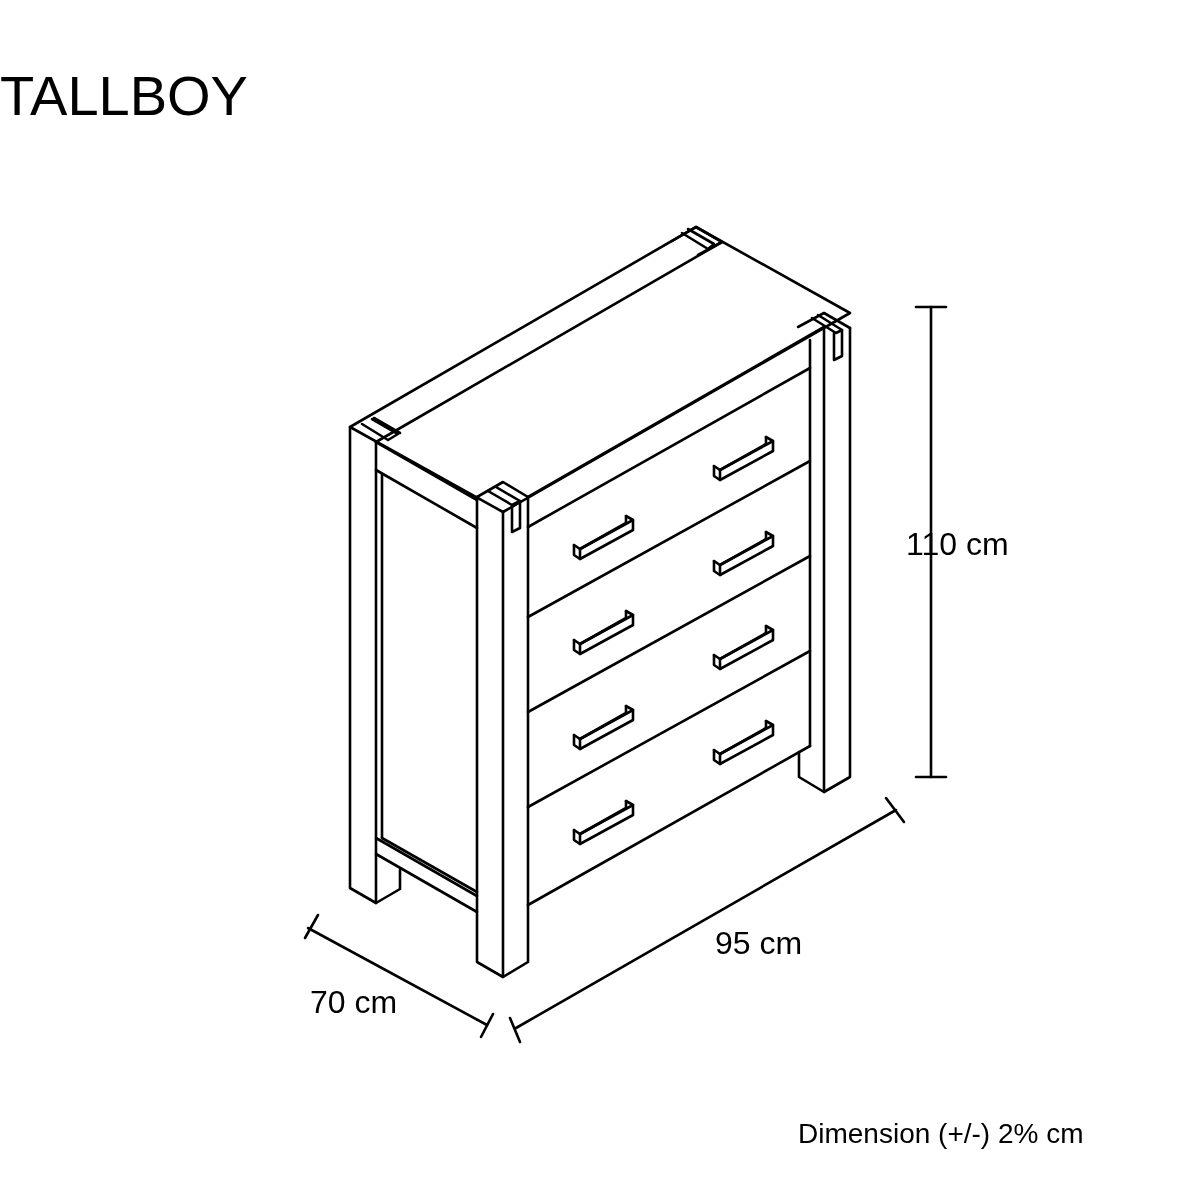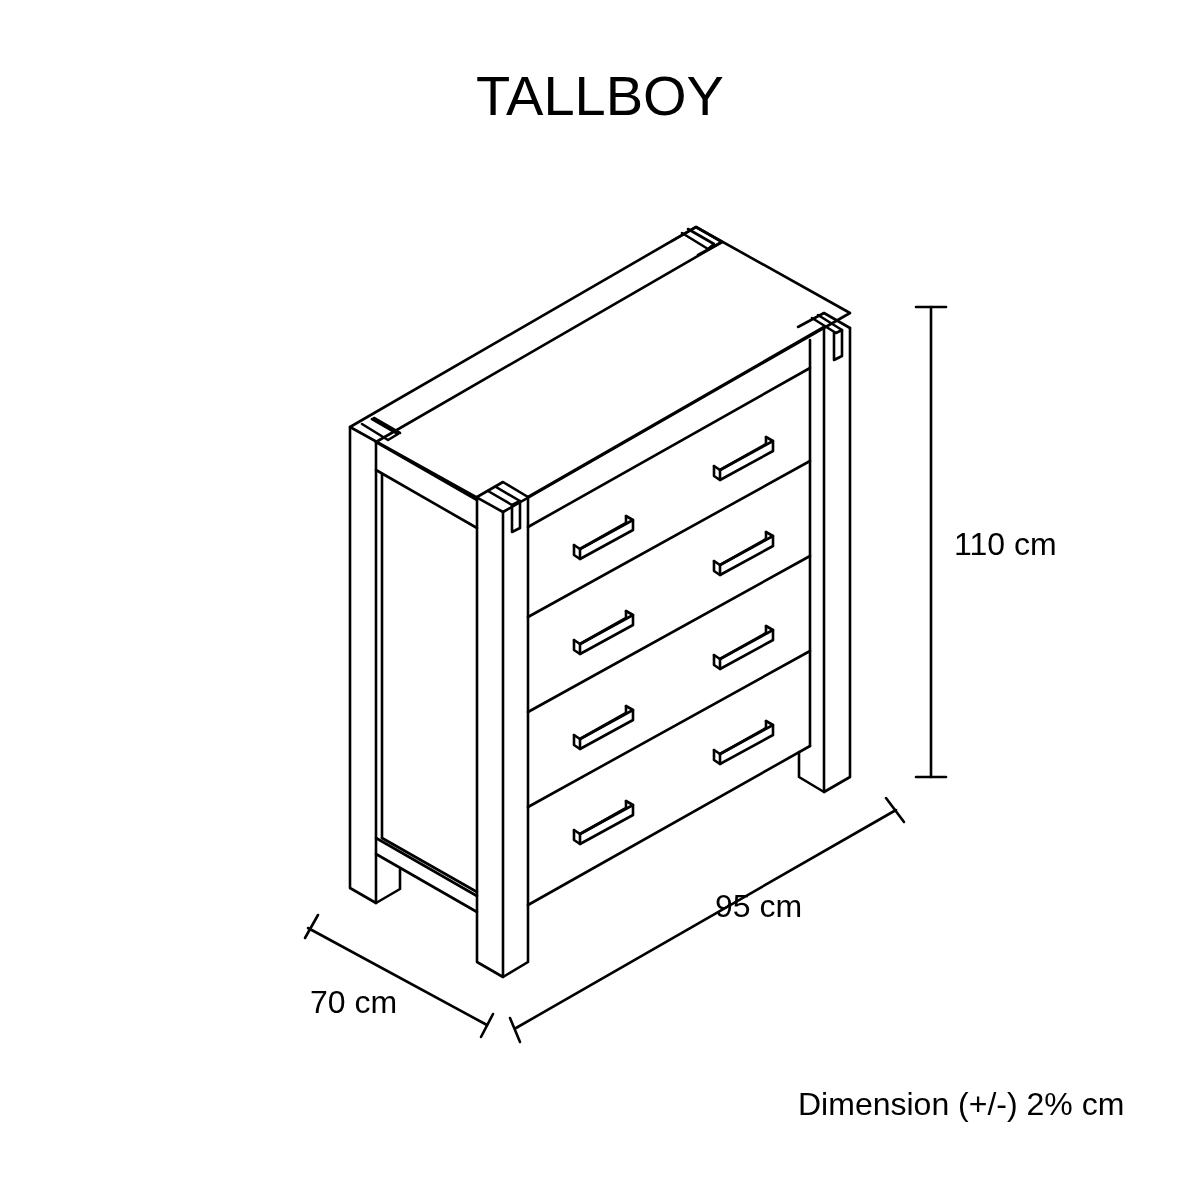--- a/index.html
+++ b/index.html
@@ -1,24 +1,24 @@
 <!DOCTYPE html>
 <html><head>
   <meta charset="utf-8">
   <style>
     html, body { margin: 0; padding: 0; background: #ffffff; }
     body { width: 1200px; height: 1200px; position: relative; overflow: hidden;
            font-family: "Liberation Sans", sans-serif; color: #000; }
-    .title { position: absolute; left: 0; width: 1200px; top: 66px; text-align: center;
+    .title { position: absolute; left: 0; width: 1200px; top: 66px; 
              font-size: 56px; letter-spacing: 0px; line-height: 60px; }
     .dim-label { position: absolute; font-size: 32px; line-height: 36px; white-space: nowrap; }
-    .dim-height { left: 954px; top: 526px; text-align: center; }
-    .dim-width { left: 715px; top: 888px; text-align: center; }
+    .dim-height { left: 906px; top: 526px; text-align: center; }
+    .dim-width { left: 715px; top: 925px; text-align: center; }
     .dim-depth { left: 310px; top: 984px; }
-    .footnote { position: absolute; left: 798px; top: 1086px; font-size: 32px; line-height: 36px; white-space: nowrap; }
+    .footnote { position: absolute; left: 798px; top: 1116px; font-size: 28px; line-height: 36px; white-space: nowrap; }
     svg.drawing { position: absolute; left: 0; top: 0; }
     svg.drawing * { fill: none; stroke: #000; stroke-width: 2.6; stroke-linejoin: round; stroke-linecap: round; }
   </style>
 </head>
 <body>
 
 <div class="title">TALLBOY</div>
 
 <svg class="drawing" width="1200" height="1200" viewBox="0 0 1200 1200">
   <g>

